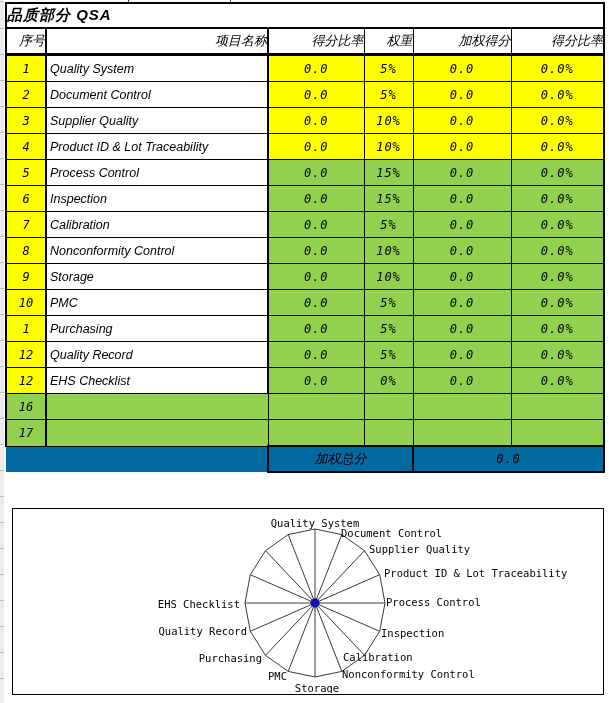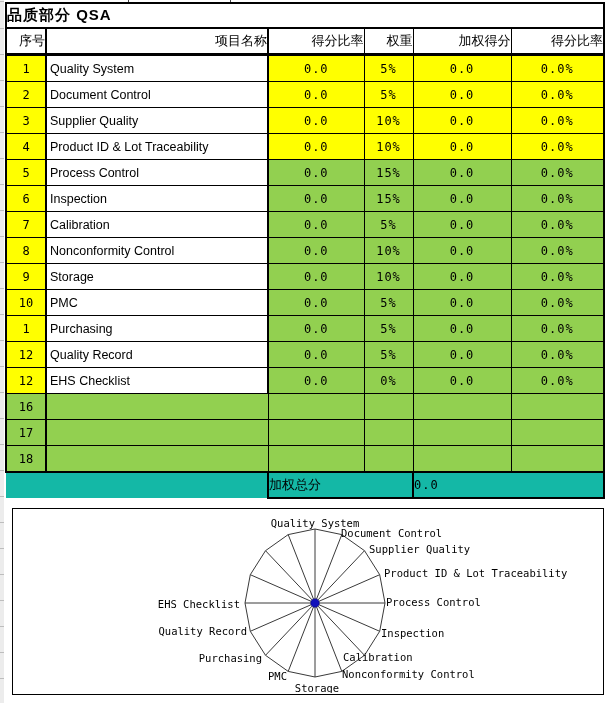--- a/index.html
+++ b/index.html
@@ -10,21 +10,21 @@
   .row-strip {
     position:absolute; left:0; top:0; width:4px; height:703px;
     background-color:#ececec;
     background-image:repeating-linear-gradient(to bottom, transparent 0px, transparent 25px, #bdbdbd 25px, #bdbdbd 26px);
     background-position:0 3px;
   }
   .tick { position:absolute; top:0; width:1px; height:3px; background:#444; }
 
   table.qsa {
     position:absolute; left:5px; top:2px; width:598px;
-    border-collapse:collapse; table-layout:fixed;
+    border-collapse:collapse; table-layout:fixed;font-style:italic;
   }
   table.qsa td, table.qsa th { padding:0; overflow:hidden; white-space:nowrap; }
 
   td.title-cell {
     border:2px solid #000; border-bottom:2px solid #000;
     height:23px; font-size:15px; font-weight:bold; text-align:left;
     padding-left:3px; letter-spacing:1px; background:#fff;
   }
   tr.hdr th {
     border:1px solid #000; border-bottom:3px solid #000;
@@ -38,21 +38,21 @@
   tr.data td.serial { border-left:2px solid #000; border-right:2px solid #000;
     font-family:"DejaVu Sans Mono", monospace; }
   tr.data td.name  { text-align:left; padding-left:3px; font-size:12.5px; background:#fff; border-right:2px solid #000; }
   tr.data td.num   { font-family:"DejaVu Sans Mono", monospace; letter-spacing:1px; }
   tr.data td:last-child { border-right:2px solid #000; }
   tr.data.last td { border-bottom:2px solid #000; }
 
   .bg-yellow { background:#FFFF00; }
   .bg-green  { background:#92D050; }
 
-  tr.total td { height:24px; font-size:13px; vertical-align:middle; background:#14b8a6; }
+  tr.total td { height:24px; font-size:13px; text-align:center; vertical-align:middle; background:#0369a1; }
   tr.total td.spacer { border:none; }
   tr.total td.tlabel { border:2px solid #000; }
   tr.total td.tvalue { border:2px solid #000; font-family:"DejaVu Sans Mono", monospace; letter-spacing:1px; font-size:12px; }
 
   .chart-box {
     position:absolute; left:12px; top:508px; width:592px; height:187px;
     border:1.5px solid #000; background:#fff; box-sizing:border-box;
   }
   .chart-box svg { display:block; }
   .axis-label { font-family:"DejaVu Sans Mono", monospace; font-size:10.5px; fill:#000; }
@@ -193,28 +193,20 @@
         <tr class="data">
           <td class="serial bg-green">16</td>
           <td class="bg-green"></td>
           <td class="bg-green"></td>
           <td class="bg-green"></td>
           <td class="bg-green"></td>
           <td class="bg-green"></td>
         </tr>
         <tr class="data">
           <td class="serial bg-green">17</td>
-          <td class="bg-green"></td>
-          <td class="bg-green"></td>
-          <td class="bg-green"></td>
-          <td class="bg-green"></td>
-          <td class="bg-green"></td>
-        </tr>
-        <tr class="data last">
-          <td class="serial bg-green">18</td>
           <td class="bg-green"></td>
           <td class="bg-green"></td>
           <td class="bg-green"></td>
           <td class="bg-green"></td>
           <td class="bg-green"></td>
         </tr>
         <tr class="total">
           <td class="spacer" colspan="2"></td>
           <td class="tlabel" colspan="2">加权总分</td>
           <td class="tvalue" colspan="2">0.0</td>

